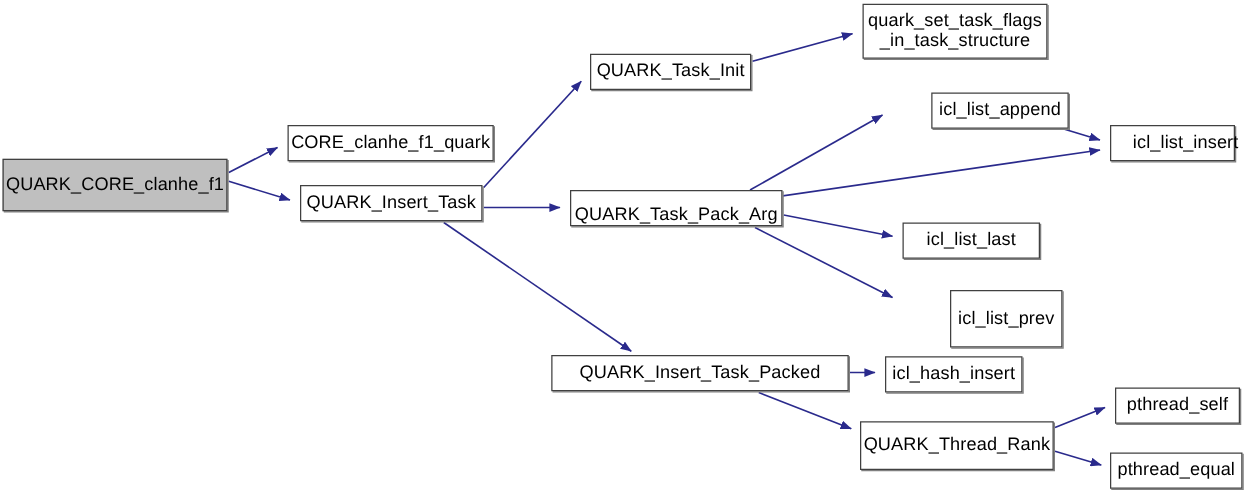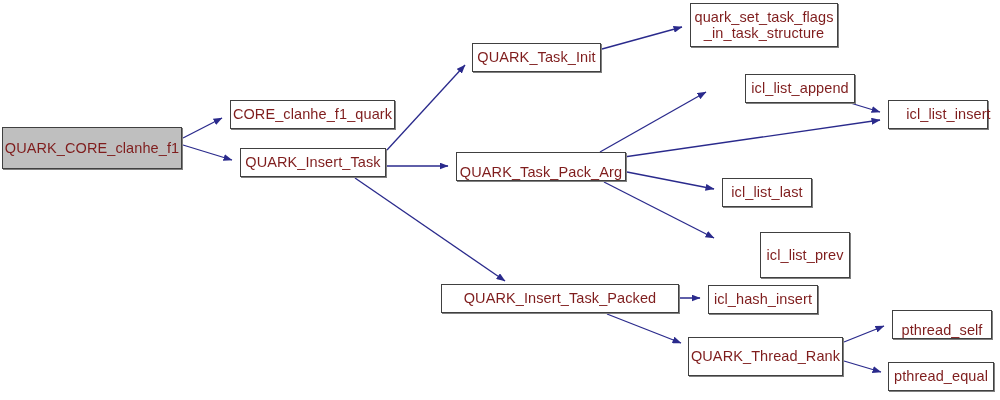--- a/index.html
+++ b/index.html
@@ -27,21 +27,21 @@
     top: 0;
     width: 1000px;
     height: 400px;
     pointer-events: none;
   }
   .node {
     position: absolute;
     box-sizing: border-box;
     background: #ffffff;
     border: 1px solid #404040;
-    color: #7f1d1d;
+    color: #000000;
     font-size: 14.5px;
     line-height: 1.12;
     display: flex;
     align-items: center;
     justify-content: center;
     text-align: center;
     white-space: pre-line;
     letter-spacing: 0.1px;
     box-shadow: 1px 1px 0 0 #808080;
   }
@@ -86,20 +86,20 @@
       <div class="node highlight" style="left: 2px; top: 127px; width: 180px; height: 42px;"><span class="node-label">QUARK_CORE_clanhe_f1</span></div>
       <div class="node" style="left: 230px; top: 100px; width: 165px; height: 29px;"><span class="node-label">CORE_clanhe_f1_quark</span></div>
       <div class="node" style="left: 240px; top: 148px; width: 146px; height: 29px;"><span class="node-label">QUARK_Insert_Task</span></div>
       <div class="node" style="left: 472px; top: 43px; width: 129px; height: 29px;"><span class="node-label">QUARK_Task_Init</span></div>
       <div class="node" style="left: 456px; top: 152px; width: 170px; height: 29px; align-items: flex-end;"><span class="node-label">QUARK_Task_Pack_Arg</span></div>
       <div class="node" style="left: 441px; top: 284px; width: 238px; height: 29px;"><span class="node-label">QUARK_Insert_Task_Packed</span></div>
       <div class="node" style="left: 690px; top: 3px; width: 148px; height: 44px;"><span class="node-label">quark_set_task_flags
 _in_task_structure</span></div>
       <div class="node" style="left: 713px; top: 74px; width: 110px; height: 29px; margin-left: 32px;"><span class="node-label">icl_list_append</span></div>
       <div class="node" style="left: 888px; top: 100px; width: 100px; height: 29px; padding-left: 21px;"><span class="node-label">icl_list_insert</span></div>
-      <div class="node" style="left: 722px; top: 178px; width: 90px; height: 29px;"><span class="node-label">icl_list_last</span></div>
+      <div class="node" style="left: 722px; top: 178px; width: 110px; height: 29px;"><span class="node-label">icl_list_last</span></div>
       <div class="node" style="left: 760px; top: 232px; width: 90px; height: 46px;"><span class="node-label">icl_list_prev</span></div>
       <div class="node" style="left: 708px; top: 285px; width: 110px; height: 29px;"><span class="node-label">icl_hash_insert</span></div>
       <div class="node" style="left: 688px; top: 337px; width: 155px; height: 39px;"><span class="node-label">QUARK_Thread_Rank</span></div>
-      <div class="node" style="left: 892px; top: 310px; width: 100px; height: 29px; align-items: flex-end;"><span class="node-label">pthread_self</span></div>
+      <div class="node" style="left: 892px; top: 310px; width: 100px; height: 29px;"><span class="node-label">pthread_self</span></div>
       <div class="node" style="left: 888px; top: 362px; width: 106px; height: 29px;"><span class="node-label">pthread_equal</span></div>
     </div>
 </div>
 
 </body></html>

